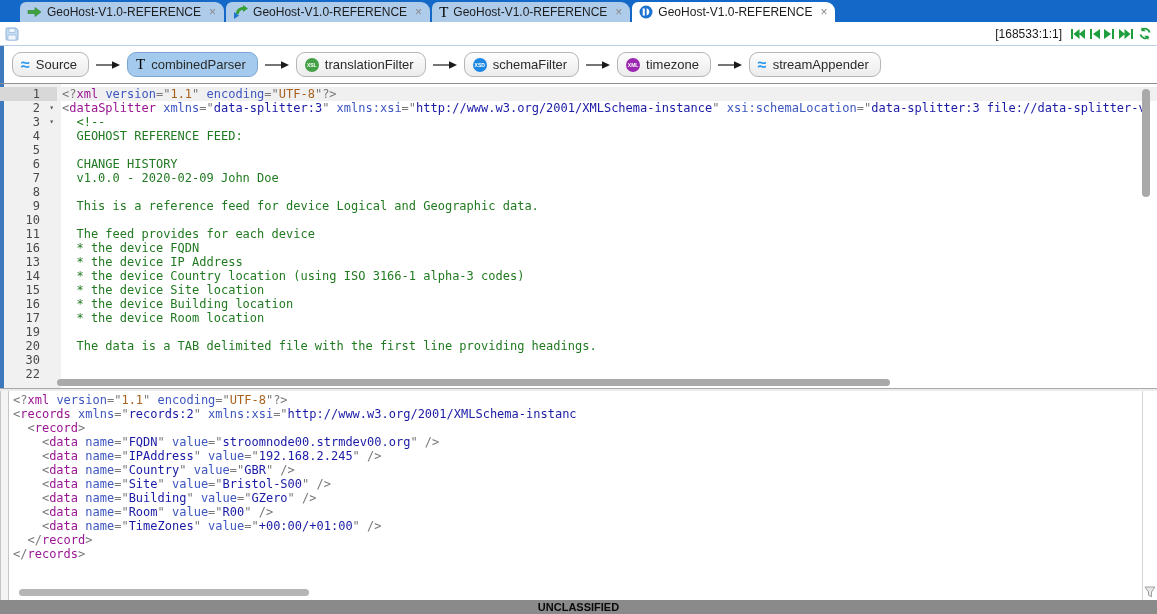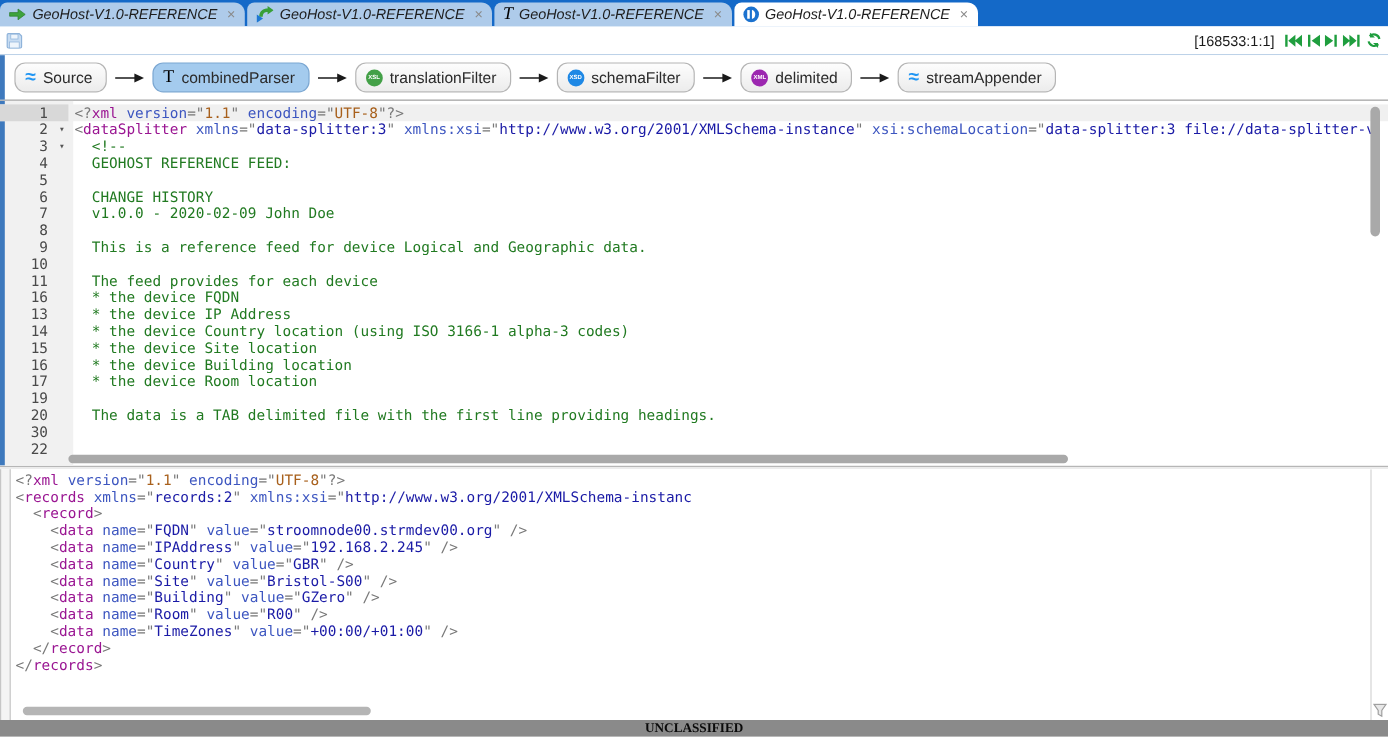--- a/index.html
+++ b/index.html
@@ -2,21 +2,21 @@
 <html style="--tab_bar_bg: #1469c8; --tab_inactive_bg: #aecbea; --tab_active_bg: #ffffff; --pane_left_strip: #3e79bd; --selected_element_bg: #a4cbee; --selected_element_border: #7ba7d2; --nav_green: #1f9e3e; --stream_icon_blue: #2196f3; --xsl_green: #43a047; --xsd_blue: #1e88e5; --xml_purple: #9c27b0; --classification_bg: #8a8a8a; --tk_tag: #9a1592; --tk_attr: #3d56c0; --tk_str: #1a1aa6; --tk_pv: #a8601c; --tk_pun: #787878; --tk_com: #217a21;"><head>
 <meta charset="utf-8">
 <style>
   * { box-sizing: border-box; margin: 0; padding: 0; }
   html,body { width:1157px; height:614px; overflow:hidden; background:#fff;
     font-family:"Liberation Sans", sans-serif; }
   .app { width:1157px; height:614px; display:flex; flex-direction:column; background:#fff; }
 
   
   .tabbar { height:22px; background:var(--tab_bar_bg,#1469c8); display:flex; align-items:flex-end;
-    padding-left:0; gap:2px; flex:none;font-style:italic; }
+    padding-left:20px; gap:2px; flex:none; }
   .tab { display:flex; align-items:center; gap:5px; height:20px; padding:0 8px 0 7px;
     background:var(--tab_inactive_bg,#aecbea); border-radius:6px 9px 0 0; font-size:12px; color:#1d1d1d;
     white-space:nowrap; }
   .tab.active { background:var(--tab_active_bg,#ffffff); }
   .tab-close { color:#8a8a8a; font-size:12px; margin-left:3px; line-height:12px; }
 
   
   .toolbar { height:24px; border-bottom:1px solid #bdd2e8; display:flex; align-items:center;
     justify-content:space-between; padding:0 5px; flex:none; background:#fff; }
   .tb-right { display:flex; align-items:center; gap:8px; }
@@ -76,21 +76,21 @@
   .pane-right::after { content:""; position:absolute; top:0; bottom:0; right:14px; width:1px;
     background:#d5d5d5; }
   .in-line, .out-line { height:14px; line-height:14px; white-space:pre; color:#000; }
   .hthumb { position:absolute; bottom:4px; height:7px; background:#b5b5b5; border-radius:4px; }
   .hthumb.left { left:6px; width:527px; }
   .hthumb.right { left:10px; width:290px; }
   .funnel { position:absolute; right:1px; bottom:2px; }
 
   
   .footer { height:14px; background:var(--classification_bg,#8a8a8a); text-align:center;
-    font-size:11px; font-weight:bold; color:#0a0a0a; line-height:14px; flex:none;font-family:Liberation Serif, serif; }
+    font-size:11px; font-weight:bold; color:#0a0a0a; line-height:14px; flex:none; }
 </style>
 </head>
 <body>
 
 <div class="app">
 
   <div class="tabbar">
       <div class="tab">
         <span class="icon">
           <svg width="15" height="14" viewBox="0 0 15 14">
@@ -219,21 +219,21 @@
       <span class="icon">
         <svg width="26" height="12" viewBox="0 0 26 12">
           <path d="M1 6 H19" stroke="#1a1a1a" stroke-width="1.2"></path>
           <path d="M25 6 L17 2.2 V9.8 Z" fill="#1a1a1a"></path>
         </svg>
       </span>
       <div class="pel">
         <span class="icon">
           <span class="mc" style="background:#9c27b0">XML</span>
         </span>
-        <span class="pel-label">delimited</span>
+        <span class="pel-label">timezone</span>
       </div>
       <span class="icon">
         <svg width="26" height="12" viewBox="0 0 26 12">
           <path d="M1 6 H19" stroke="#1a1a1a" stroke-width="1.2"></path>
           <path d="M25 6 L17 2.2 V9.8 Z" fill="#1a1a1a"></path>
         </svg>
       </span>
       <div class="pel">
         <span class="icon">
           <span class="wave">≈</span>

